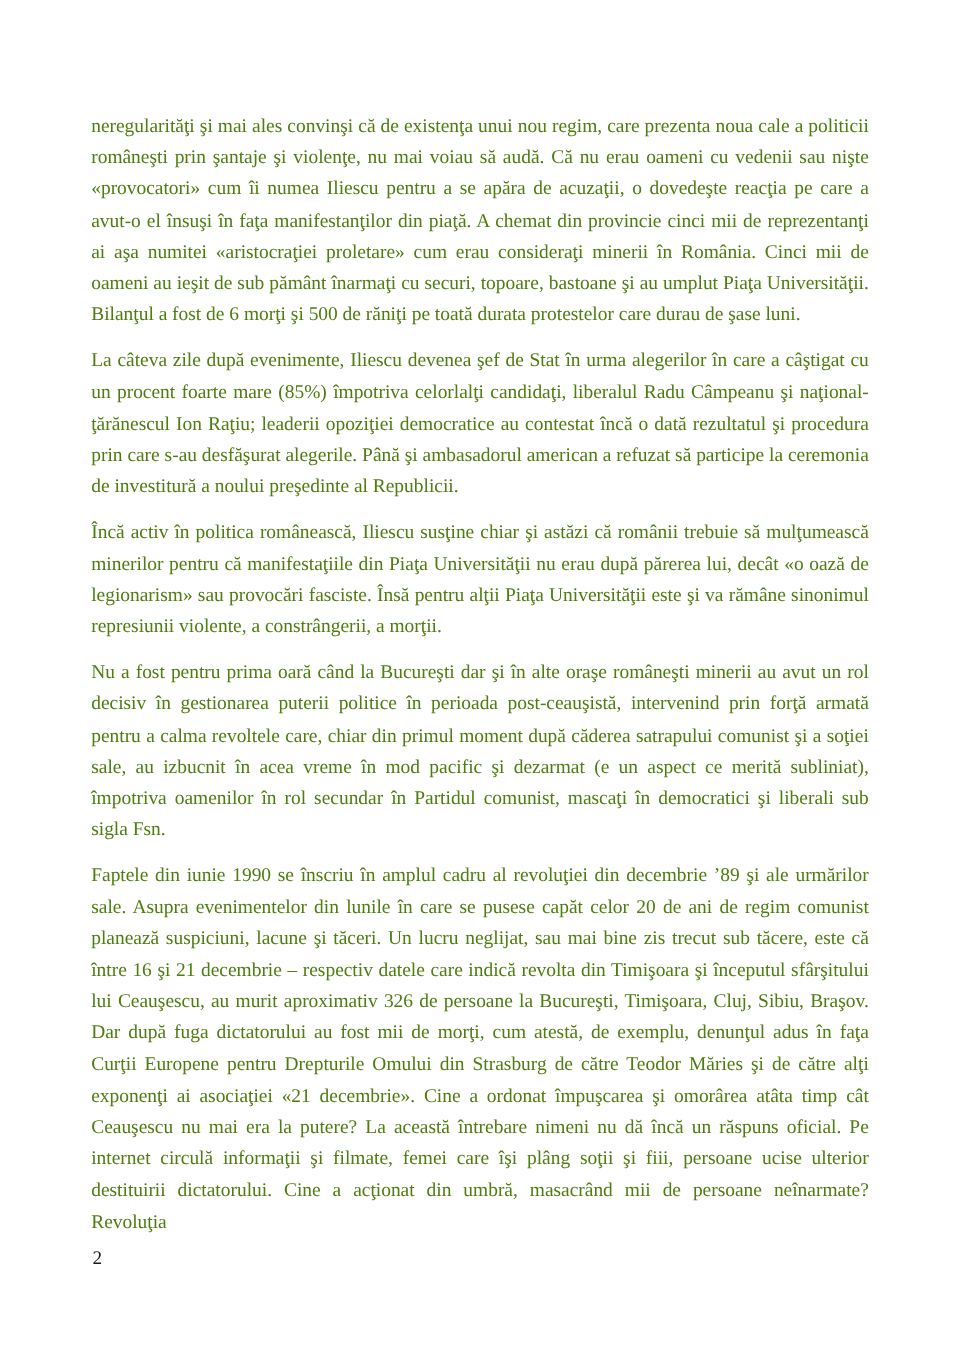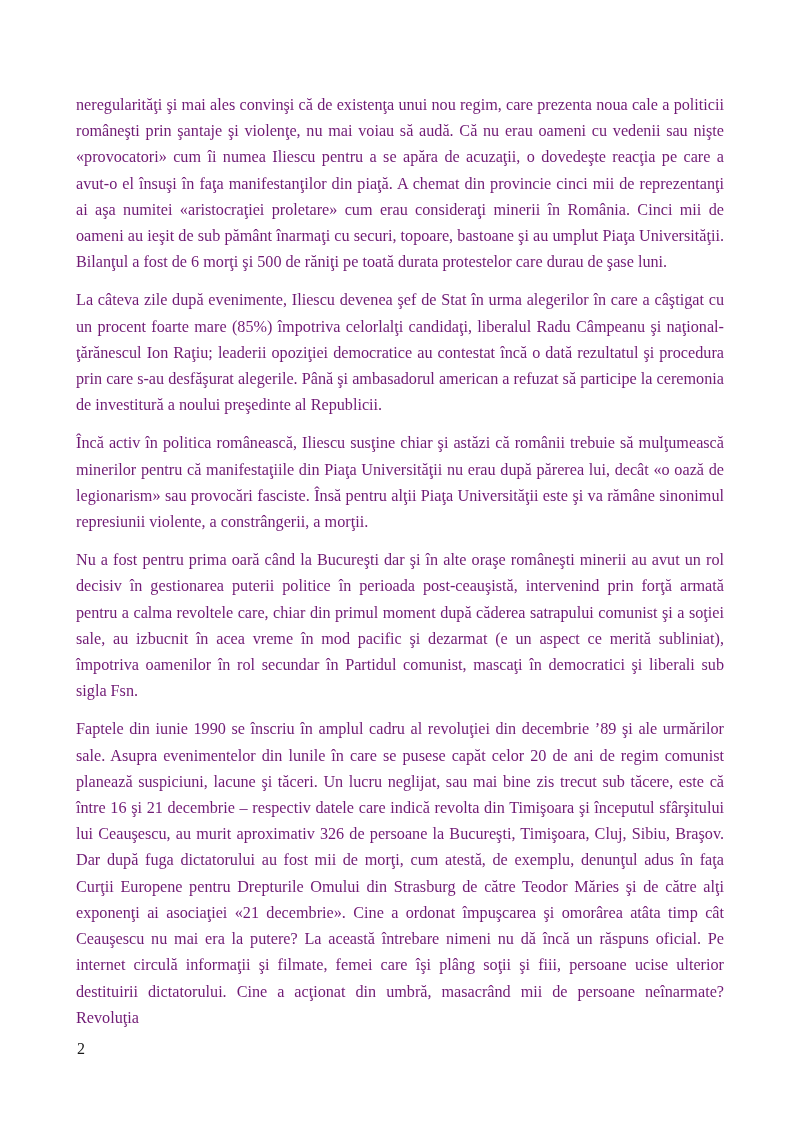--- a/index.html
+++ b/index.html
@@ -1,20 +1,20 @@
 <!DOCTYPE html>
 <html><head>
 <meta charset="utf-8">
 <style>
   html, body { margin: 0; padding: 0; background: #ffffff; }
   body { width: 800px; height: 1132px; position: relative; overflow: hidden; }
   .page {
     position: absolute; left: 76px; top: 92px; width: 648px;
     font-family: "Liberation Serif", "DejaVu Serif", serif;
-    font-size: 16.2px; line-height: 26.2px; color: #701a75;
+    font-size: 16.2px; line-height: 26.2px; color: #4d7c0f;
     text-align: justify;
   }
   .para { margin: 0 0 12px 0; }
   .page-number {
     position: absolute; left: 77px; top: 1040px;
     font-family: "Liberation Serif", "DejaVu Serif", serif;
     font-size: 16px; color: #1a1a1a;
   }
 </style>
 </head>

